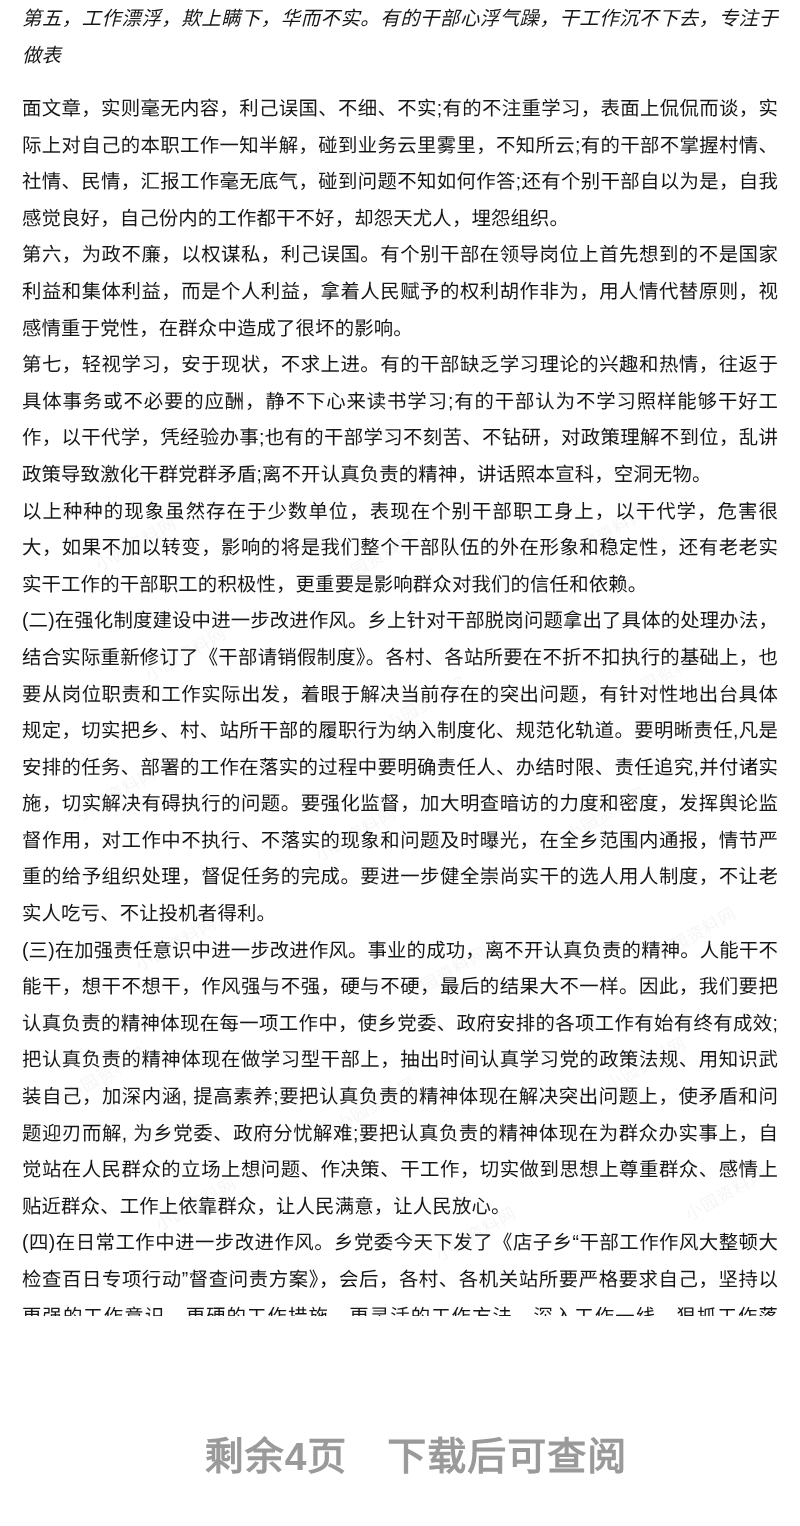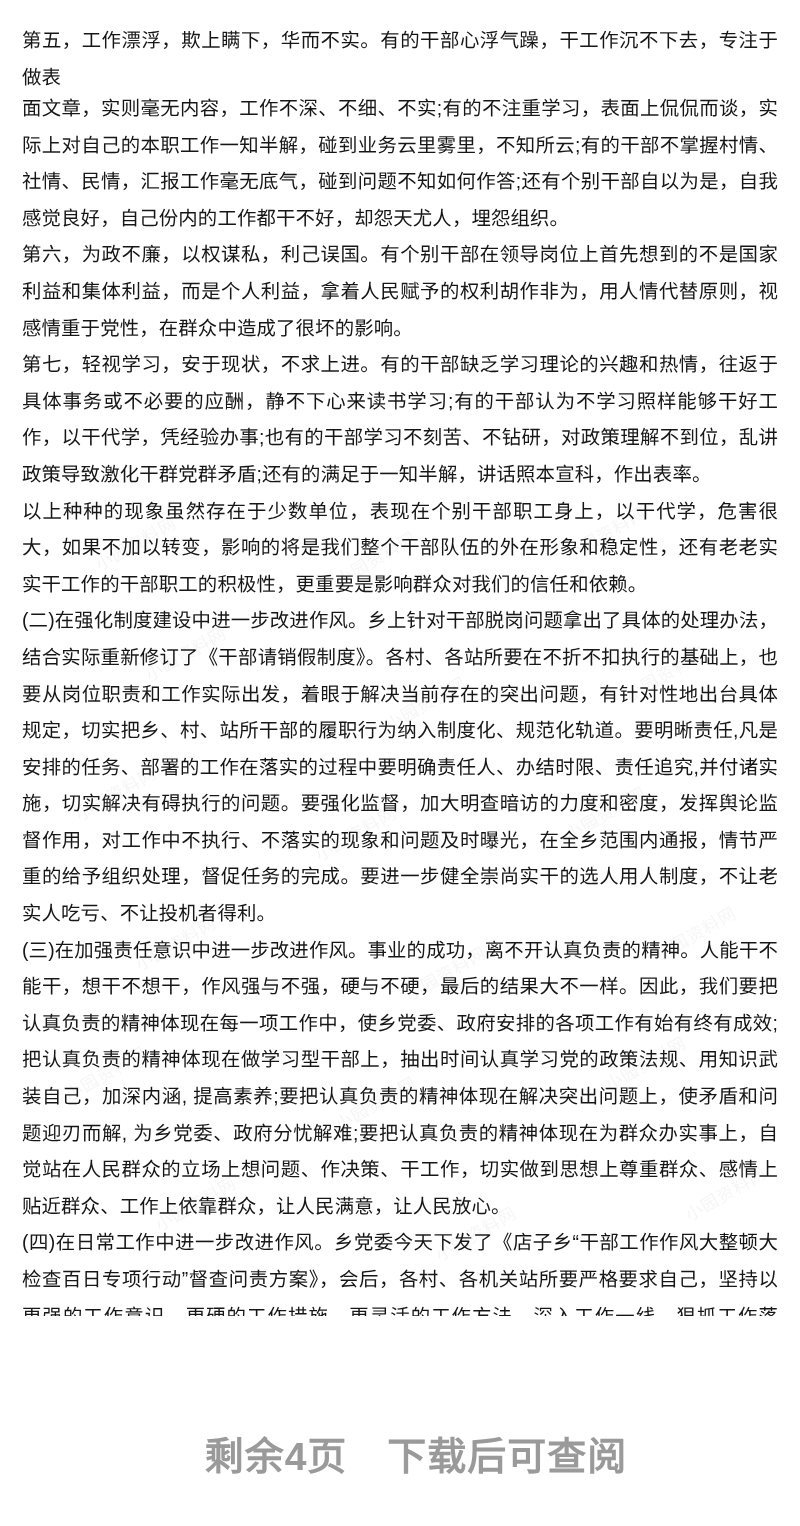--- a/index.html
+++ b/index.html
@@ -54,23 +54,24 @@
     margin: 0;
     color: #161616;
     letter-spacing: 0.15px;
     word-break: break-all;
     font-weight: 400;
   }
 
   
   .block-top {
     position: absolute;
-    top: 22px;
+    top: 0;
     left: 22px;
     right: 22px;
+    font-style: italic;
   }
 
   
   .block-main {
     position: absolute;
     top: 90px;
     left: 22px;
     right: 22px;
   }
 
@@ -138,23 +139,23 @@
     <span class="wm" style="left:150px; top:1190px;">小园资料网</span>
     <span class="wm" style="left:430px; top:1220px;">小园资料网</span>
     <span class="wm" style="left:680px; top:1180px;">小园资料网</span>
   </div>
 
   <div class="block-top">
     <p class="para">第五，工作漂浮，欺上瞒下，华而不实。有的干部心浮气躁，干工作沉不下去，专注于做表</p>
   </div>
 
   <div class="block-main">
-    <p class="para">面文章，实则毫无内容，工作不深、不细、不实;有的不注重学习，表面上侃侃而谈，实际上对自己的本职工作一知半解，碰到业务云里雾里，不知所云;有的干部不掌握村情、社情、民情，汇报工作毫无底气，碰到问题不知如何作答;还有个别干部自以为是，自我感觉良好，自己份内的工作都干不好，却怨天尤人，埋怨组织。</p>
+    <p class="para">面文章，实则毫无内容，利己误国、不细、不实;有的不注重学习，表面上侃侃而谈，实际上对自己的本职工作一知半解，碰到业务云里雾里，不知所云;有的干部不掌握村情、社情、民情，汇报工作毫无底气，碰到问题不知如何作答;还有个别干部自以为是，自我感觉良好，自己份内的工作都干不好，却怨天尤人，埋怨组织。</p>
     <p class="para">第六，为政不廉，以权谋私，利己误国。有个别干部在领导岗位上首先想到的不是国家利益和集体利益，而是个人利益，拿着人民赋予的权利胡作非为，用人情代替原则，视感情重于党性，在群众中造成了很坏的影响。</p>
-    <p class="para">第七，轻视学习，安于现状，不求上进。有的干部缺乏学习理论的兴趣和热情，往返于具体事务或不必要的应酬，静不下心来读书学习;有的干部认为不学习照样能够干好工作，以干代学，凭经验办事;也有的干部学习不刻苦、不钻研，对政策理解不到位，乱讲政策导致激化干群党群矛盾;还有的满足于一知半解，讲话照本宣科，作出表率。</p>
+    <p class="para">第七，轻视学习，安于现状，不求上进。有的干部缺乏学习理论的兴趣和热情，往返于具体事务或不必要的应酬，静不下心来读书学习;有的干部认为不学习照样能够干好工作，以干代学，凭经验办事;也有的干部学习不刻苦、不钻研，对政策理解不到位，乱讲政策导致激化干群党群矛盾;离不开认真负责的精神，讲话照本宣科，空洞无物。</p>
     <p class="para">以上种种的现象虽然存在于少数单位，表现在个别干部职工身上，以干代学，危害很大，如果不加以转变，影响的将是我们整个干部队伍的外在形象和稳定性，还有老老实实干工作的干部职工的积极性，更重要是影响群众对我们的信任和依赖。</p>
 
 
     <p class="para">(二)在强化制度建设中进一步改进作风。乡上针对干部脱岗问题拿出了具体的处理办法，结合实际重新修订了《干部请销假制度》。各村、各站所要在不折不扣执行的基础上，也要从岗位职责和工作实际出发，着眼于解决当前存在的突出问题，有针对性地出台具体规定，切实把乡、村、站所干部的履职行为纳入制度化、规范化轨道。要明晰责任,凡是安排的任务、部署的工作在落实的过程中要明确责任人、办结时限、责任追究,并付诸实施，切实解决有碍执行的问题。要强化监督，加大明查暗访的力度和密度，发挥舆论监督作用，对工作中不执行、不落实的现象和问题及时曝光，在全乡范围内通报，情节严重的给予组织处理，督促任务的完成。要进一步健全崇尚实干的选人用人制度，不让老实人吃亏、不让投机者得利。</p>
     <p class="para">(三)在加强责任意识中进一步改进作风。事业的成功，离不开认真负责的精神。人能干不能干，想干不想干，作风强与不强，硬与不硬，最后的结果大不一样。因此，我们要把认真负责的精神体现在每一项工作中，使乡党委、政府安排的各项工作有始有终有成效;把认真负责的精神体现在做学习型干部上，抽出时间认真学习党的政策法规、用知识武装自己，加深内涵, 提高素养;要把认真负责的精神体现在解决突出问题上，使矛盾和问题迎刃而解, 为乡党委、政府分忧解难;要把认真负责的精神体现在为群众办实事上，自觉站在人民群众的立场上想问题、作决策、干工作，切实做到思想上尊重群众、感情上贴近群众、工作上依靠群众，让人民满意，让人民放心。</p>
     <p class="para">(四)在日常工作中进一步改进作风。乡党委今天下发了《店子乡“干部工作作风大整顿大检查百日专项行动”督查问责方案》，会后，各村、各机关站所要严格要求自己，坚持以更强的工作意识，更硬的工作措施，更灵活的工作方法，深入工作一线，狠抓工作落实，争做表率。要明确差距定目标，清醒地看到自身存在的差距，激发学知识、学业务的自觉性, 增加工作压力和动力，居安思危，力争上游，胜任工作，赢得成绩。要加强团结促和谐，正确看待自己的地位，把全部精力放在工作上，充分尊重他人的工作和善于听取不同的意见，在同事中</p>
   </div>
 
   <div class="fade-mask"></div>
 

